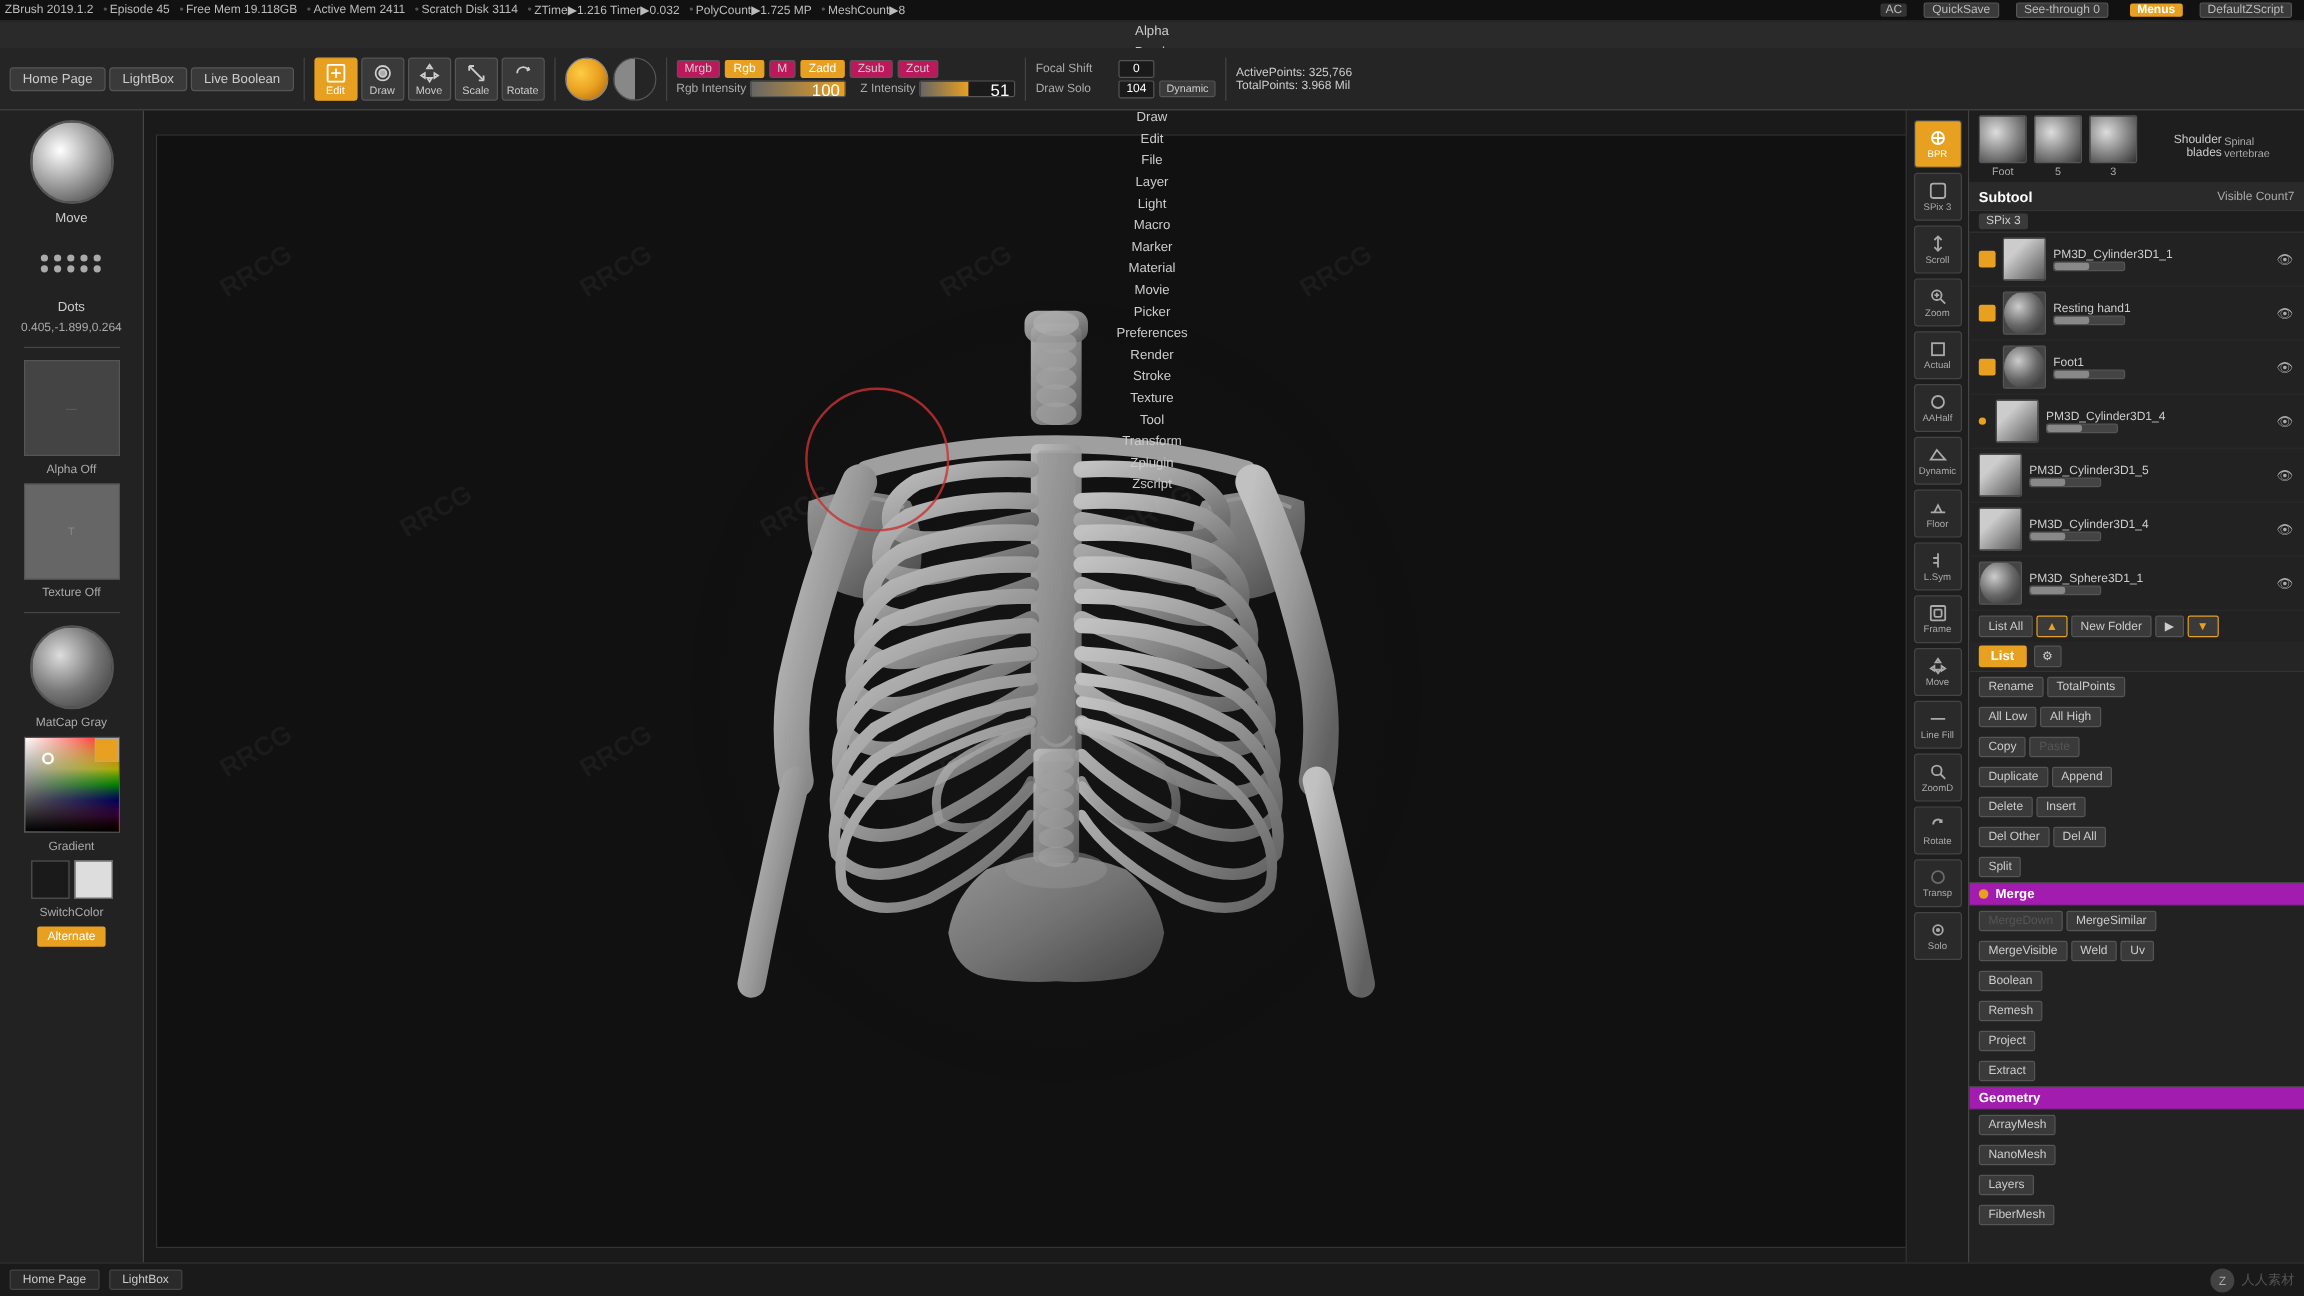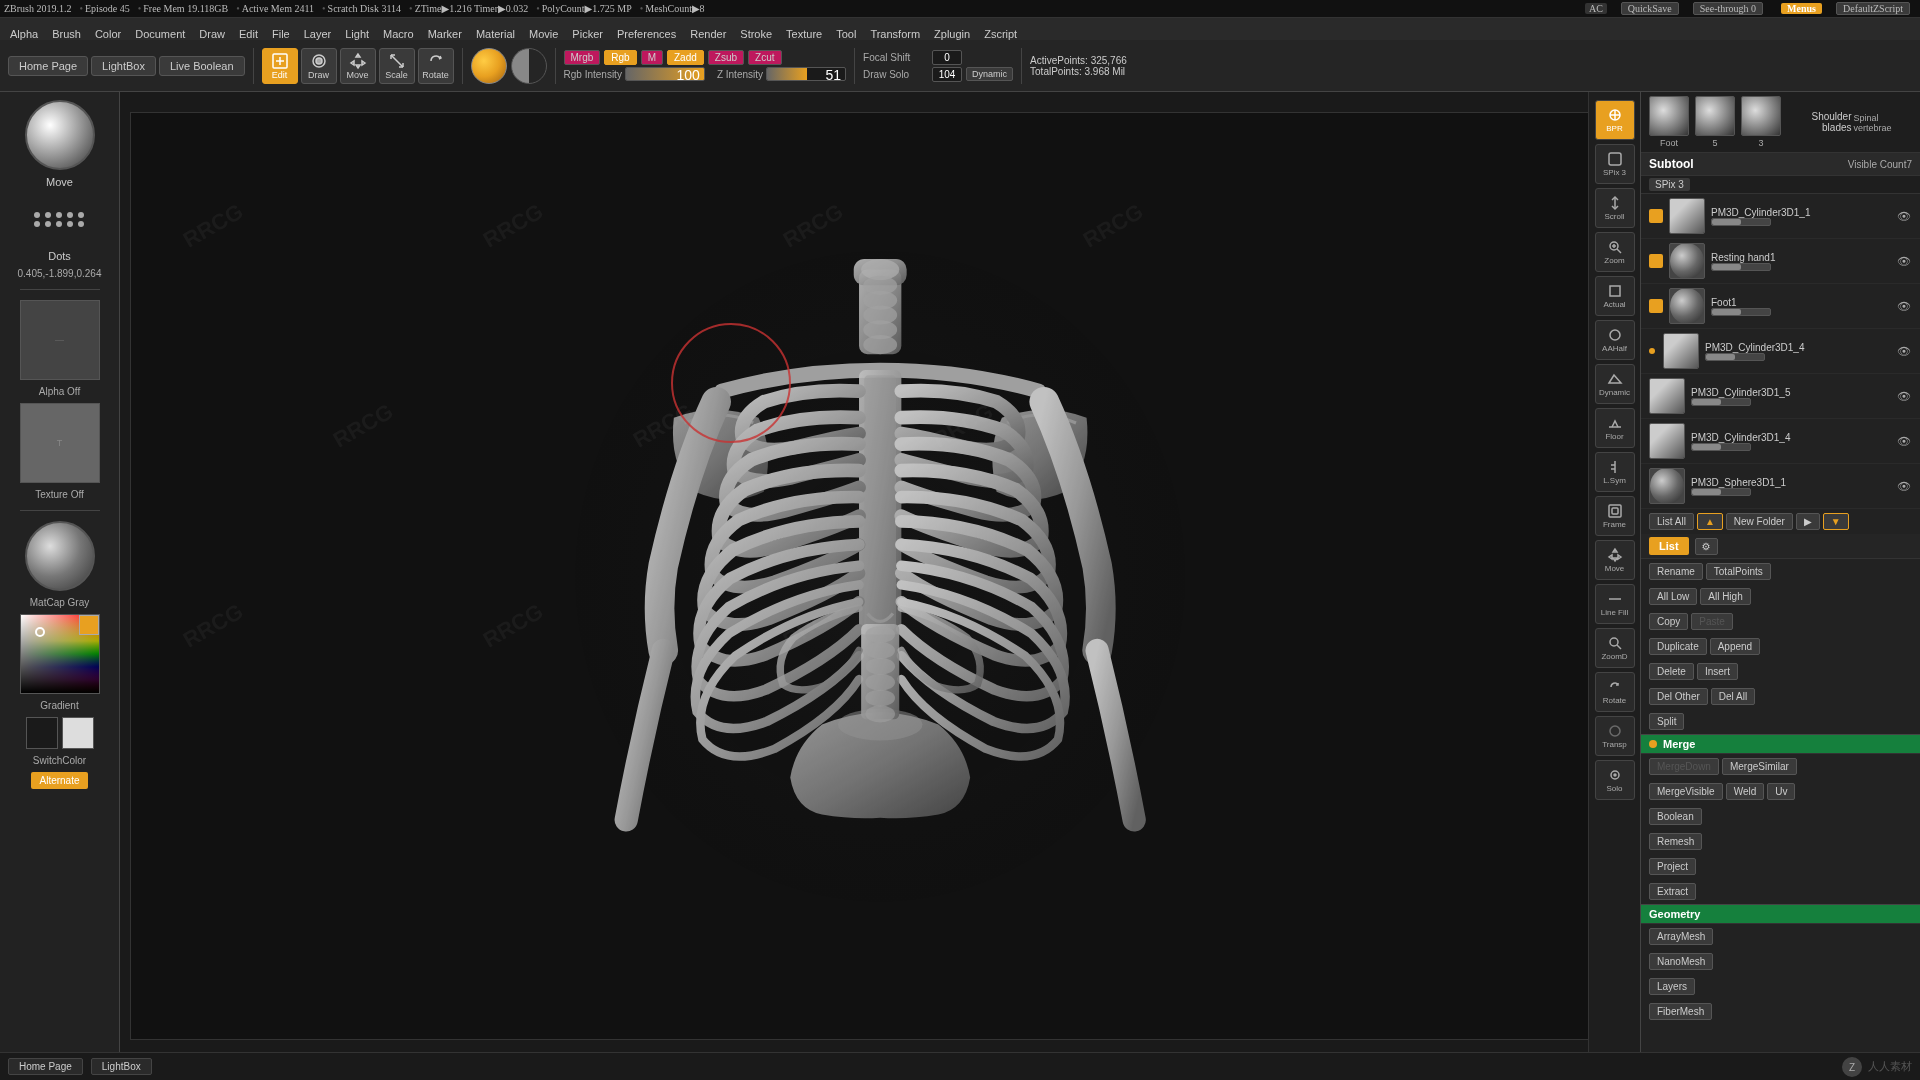--- a/index.html
+++ b/index.html
@@ -21,35 +21,36 @@
       height: 18px;
       background: #111;
       display: flex;
       align-items: center;
       padding: 0 4px;
       font-size: 10px;
       color: #bbb;
       border-bottom: 1px solid #333;
       z-index: 100;
     }
-    #top-bar span { margin-right: 6px; font-family: Liberation Serif, serif; }
+    #top-bar span { margin-right: 6px; }
     #top-bar .separator { color: #555; margin: 0 2px; }
 
     
     #menu-bar {
       position: absolute;
       top: 18px; left: 0; right: 0;
       height: 32px;
       background: #2a2a2a;
       display: flex;
       align-items: center;
       padding: 0 4px;
       gap: 2px;
       border-bottom: 1px solid #444;
       z-index: 100;
+      flex-direction: column;
     }
     .menu-item {
       padding: 2px 6px;
       font-size: 11px;
       color: #ccc;
       cursor: pointer;
       border-radius: 2px;
     }
 
     
@@ -543,21 +544,21 @@
       font-size: 10px;
       border-radius: 2px;
       cursor: pointer;
     }
     .op-btn.disabled { color: #555; cursor: default; }
 
     .section-header {
       display: flex;
       align-items: center;
       padding: 3px 8px;
-      background: #15803d;
+      background: #a21caf;
       border-top: 1px solid #444;
       border-bottom: 1px solid #333;
       cursor: pointer;
     }
     .section-header-title {
       font-size: 11px;
       color: #fff;
       font-weight: bold;
     }
     .section-dot {

